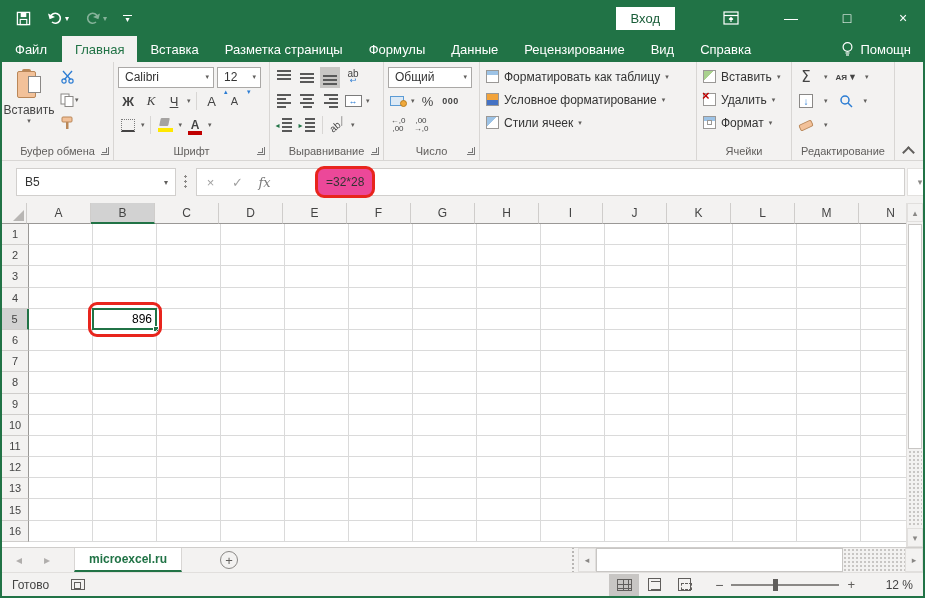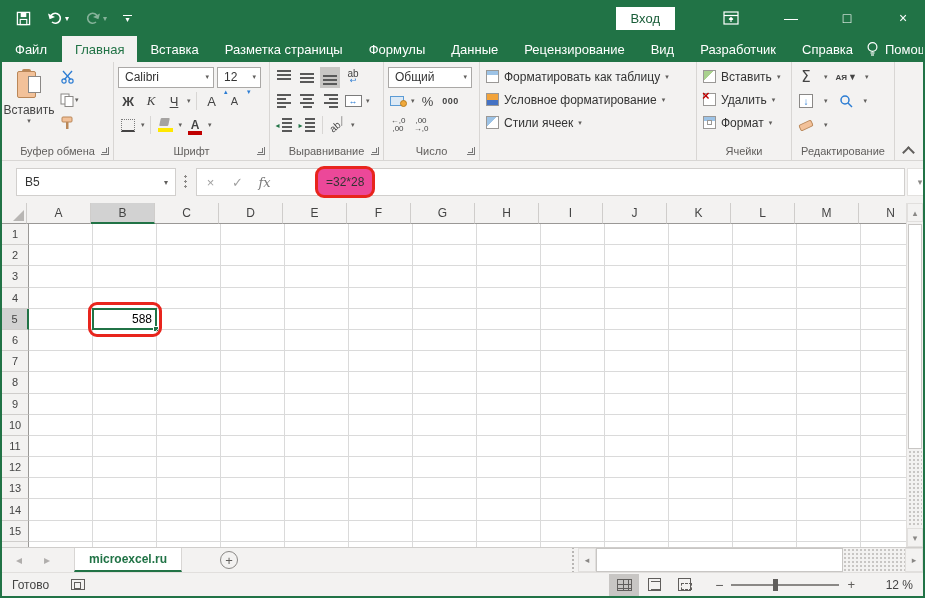--- a/index.html
+++ b/index.html
@@ -284,21 +284,20 @@
   <div class="tabrow">
     <div style="display:flex;">
         <div class="tab file">Файл</div>
         <div class="tab active">Главная</div>
         <div class="tab">Вставка</div>
         <div class="tab">Разметка страницы</div>
         <div class="tab">Формулы</div>
         <div class="tab">Данные</div>
         <div class="tab">Рецензирование</div>
         <div class="tab">Вид</div>
-        <div class="tab">Разработчик</div>
         <div class="tab">Справка</div>
       </div>
     <div class="tabrow-right">
       <span class="item">
         <svg width="13" height="16" viewBox="0 0 13 16">
           <circle cx="6.5" cy="6" r="4.4" fill="none" stroke="#fff" stroke-width="1.2"></circle>
           <line x1="4.5" y1="12" x2="8.5" y2="12" stroke="#fff" stroke-width="1.2"></line>
           <line x1="5" y1="14" x2="8" y2="14" stroke="#fff" stroke-width="1.2"></line>
         </svg>
         <span>Помощн</span>
@@ -698,21 +697,21 @@
           <div class="cell"></div>
           <div class="cell"></div>
           <div class="cell"></div>
           <div class="cell"></div>
           <div class="cell"></div>
         </div>
         <div class="gridrow">
           <span class="rowh sel">5</span>
           <div class="cell"></div>
           <div class="cell">
-            <span class="val">588</span>
+            <span class="val">896</span>
             <span class="sel-border"></span>
             <span class="fill-handle"></span>
           </div>
           <div class="cell"></div>
           <div class="cell"></div>
           <div class="cell"></div>
           <div class="cell"></div>
           <div class="cell"></div>
           <div class="cell"></div>
           <div class="cell"></div>
@@ -836,37 +835,20 @@
           <div class="cell"></div>
           <div class="cell"></div>
           <div class="cell"></div>
           <div class="cell"></div>
           <div class="cell"></div>
           <div class="cell"></div>
           <div class="cell"></div>
         </div>
         <div class="gridrow">
           <span class="rowh">13</span>
-          <div class="cell"></div>
-          <div class="cell"></div>
-          <div class="cell"></div>
-          <div class="cell"></div>
-          <div class="cell"></div>
-          <div class="cell"></div>
-          <div class="cell"></div>
-          <div class="cell"></div>
-          <div class="cell"></div>
-          <div class="cell"></div>
-          <div class="cell"></div>
-          <div class="cell"></div>
-          <div class="cell"></div>
-          <div class="cell"></div>
-        </div>
-        <div class="gridrow">
-          <span class="rowh">14</span>
           <div class="cell"></div>
           <div class="cell"></div>
           <div class="cell"></div>
           <div class="cell"></div>
           <div class="cell"></div>
           <div class="cell"></div>
           <div class="cell"></div>
           <div class="cell"></div>
           <div class="cell"></div>
           <div class="cell"></div>

